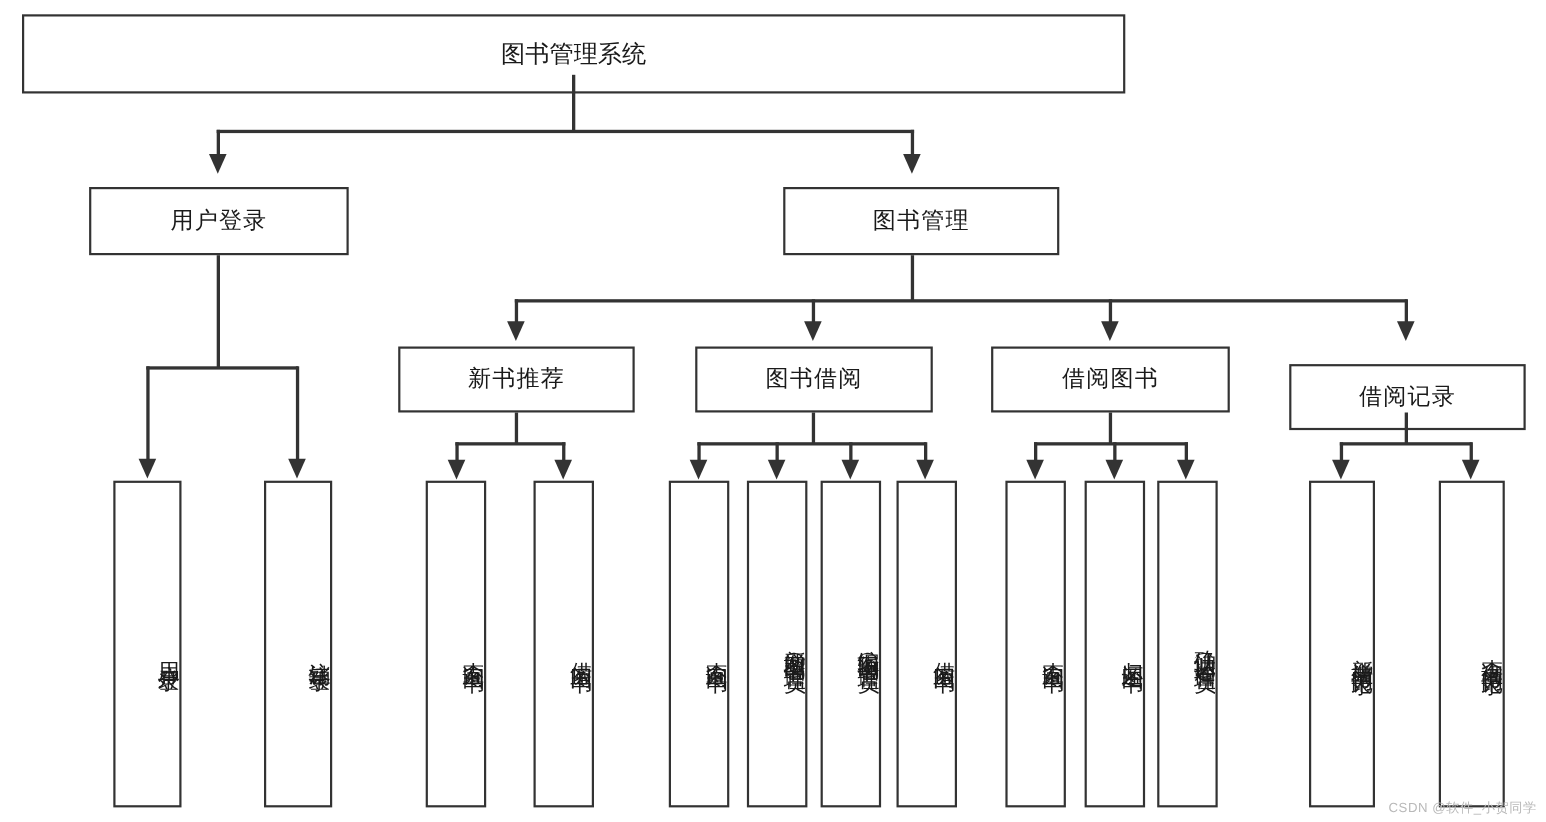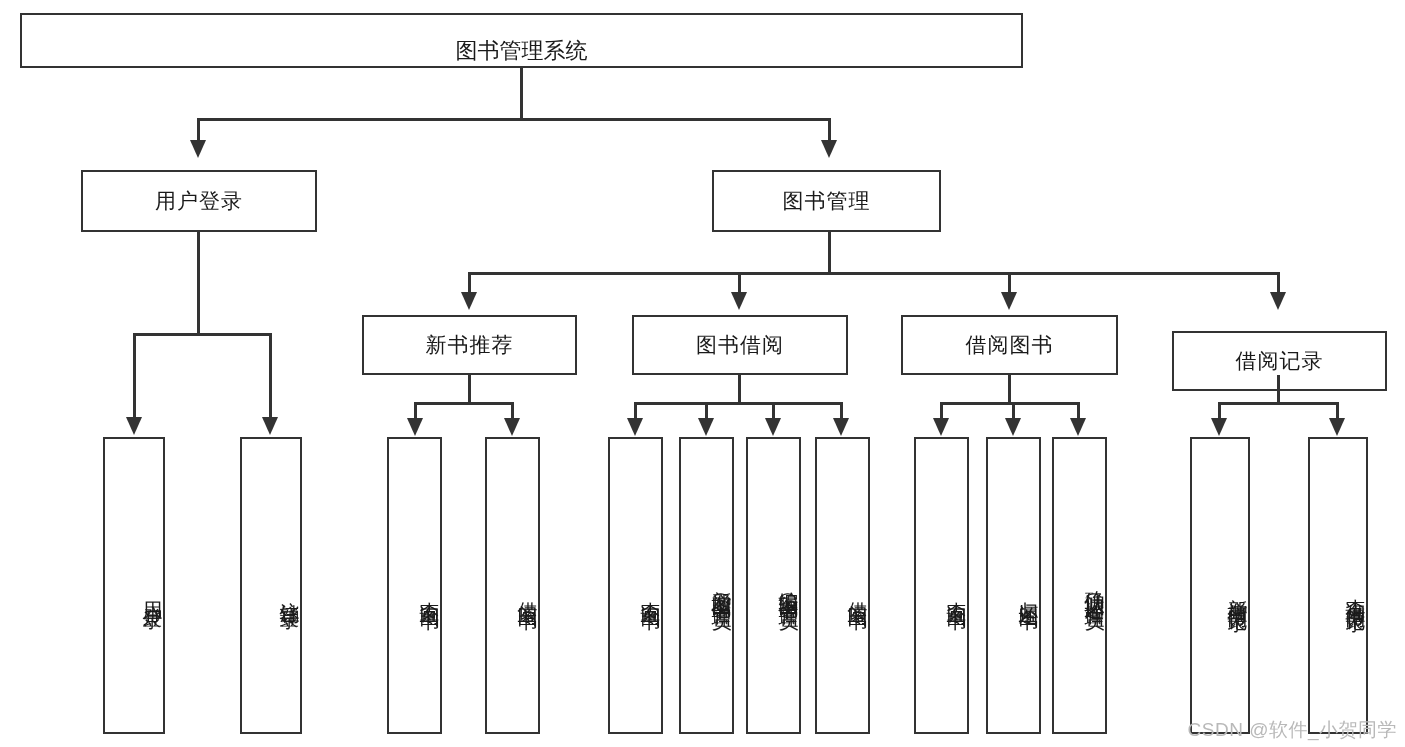--- a/index.html
+++ b/index.html
@@ -61,49 +61,49 @@
     width: 0;
     height: 0;
     border-left: 8px solid transparent;
     border-right: 8px solid transparent;
     border-top: 18px solid #333333;
   }
   #watermark {
     position: absolute;
     right: 8px;
     bottom: 4px;
-    font-size: 19px;
+    font-size: 12px;
     color: #b9b9b9;
     letter-spacing: 0.5px;
     white-space: nowrap;
     user-select: none;
   }
 </style>
 </head>
 <body>
 
 <div id="canvas">
 
-  <div class="node root" style="left:20px; top:13px; width:1003px; height:55px;align-items:flex-end;">
+  <div class="node root" style="left:20px; top:13px; width:1003px; height:72px;">
     <span>图书管理系统</span>
   </div>
 
   <div class="conn v" style="left:520px; top:68px; height:52px;"></div>
 
   <div class="conn h" style="left:197px; top:118px; width:634px;"></div>
 
   <div class="conn v" style="left:197px; top:118px; height:24px;"></div>
   <div class="arrow" style="left:190px; top:140px;"></div>
   <div class="conn v" style="left:828px; top:118px; height:24px;"></div>
   <div class="arrow" style="left:821px; top:140px;"></div>
 
   <div class="node horiz" style="left:81px; top:170px; width:236px; height:62px;">
     <span>用户登录</span>
   </div>
-  <div class="node horiz" style="left:712px; top:170px; width:229px; height:62px;">
+  <div class="node horiz" style="left:712px; top:170px; width:251px; height:62px;">
     <span>图书管理</span>
   </div>
 
   <div class="conn v" style="left:197px; top:232px; height:103px;"></div>
   <div class="conn h" style="left:133px; top:333px; width:138px;"></div>
   <div class="conn v" style="left:133px; top:333px; height:86px;"></div>
   <div class="arrow" style="left:126px; top:417px;"></div>
   <div class="conn v" style="left:269px; top:333px; height:86px;"></div>
   <div class="arrow" style="left:262px; top:417px;"></div>
 

